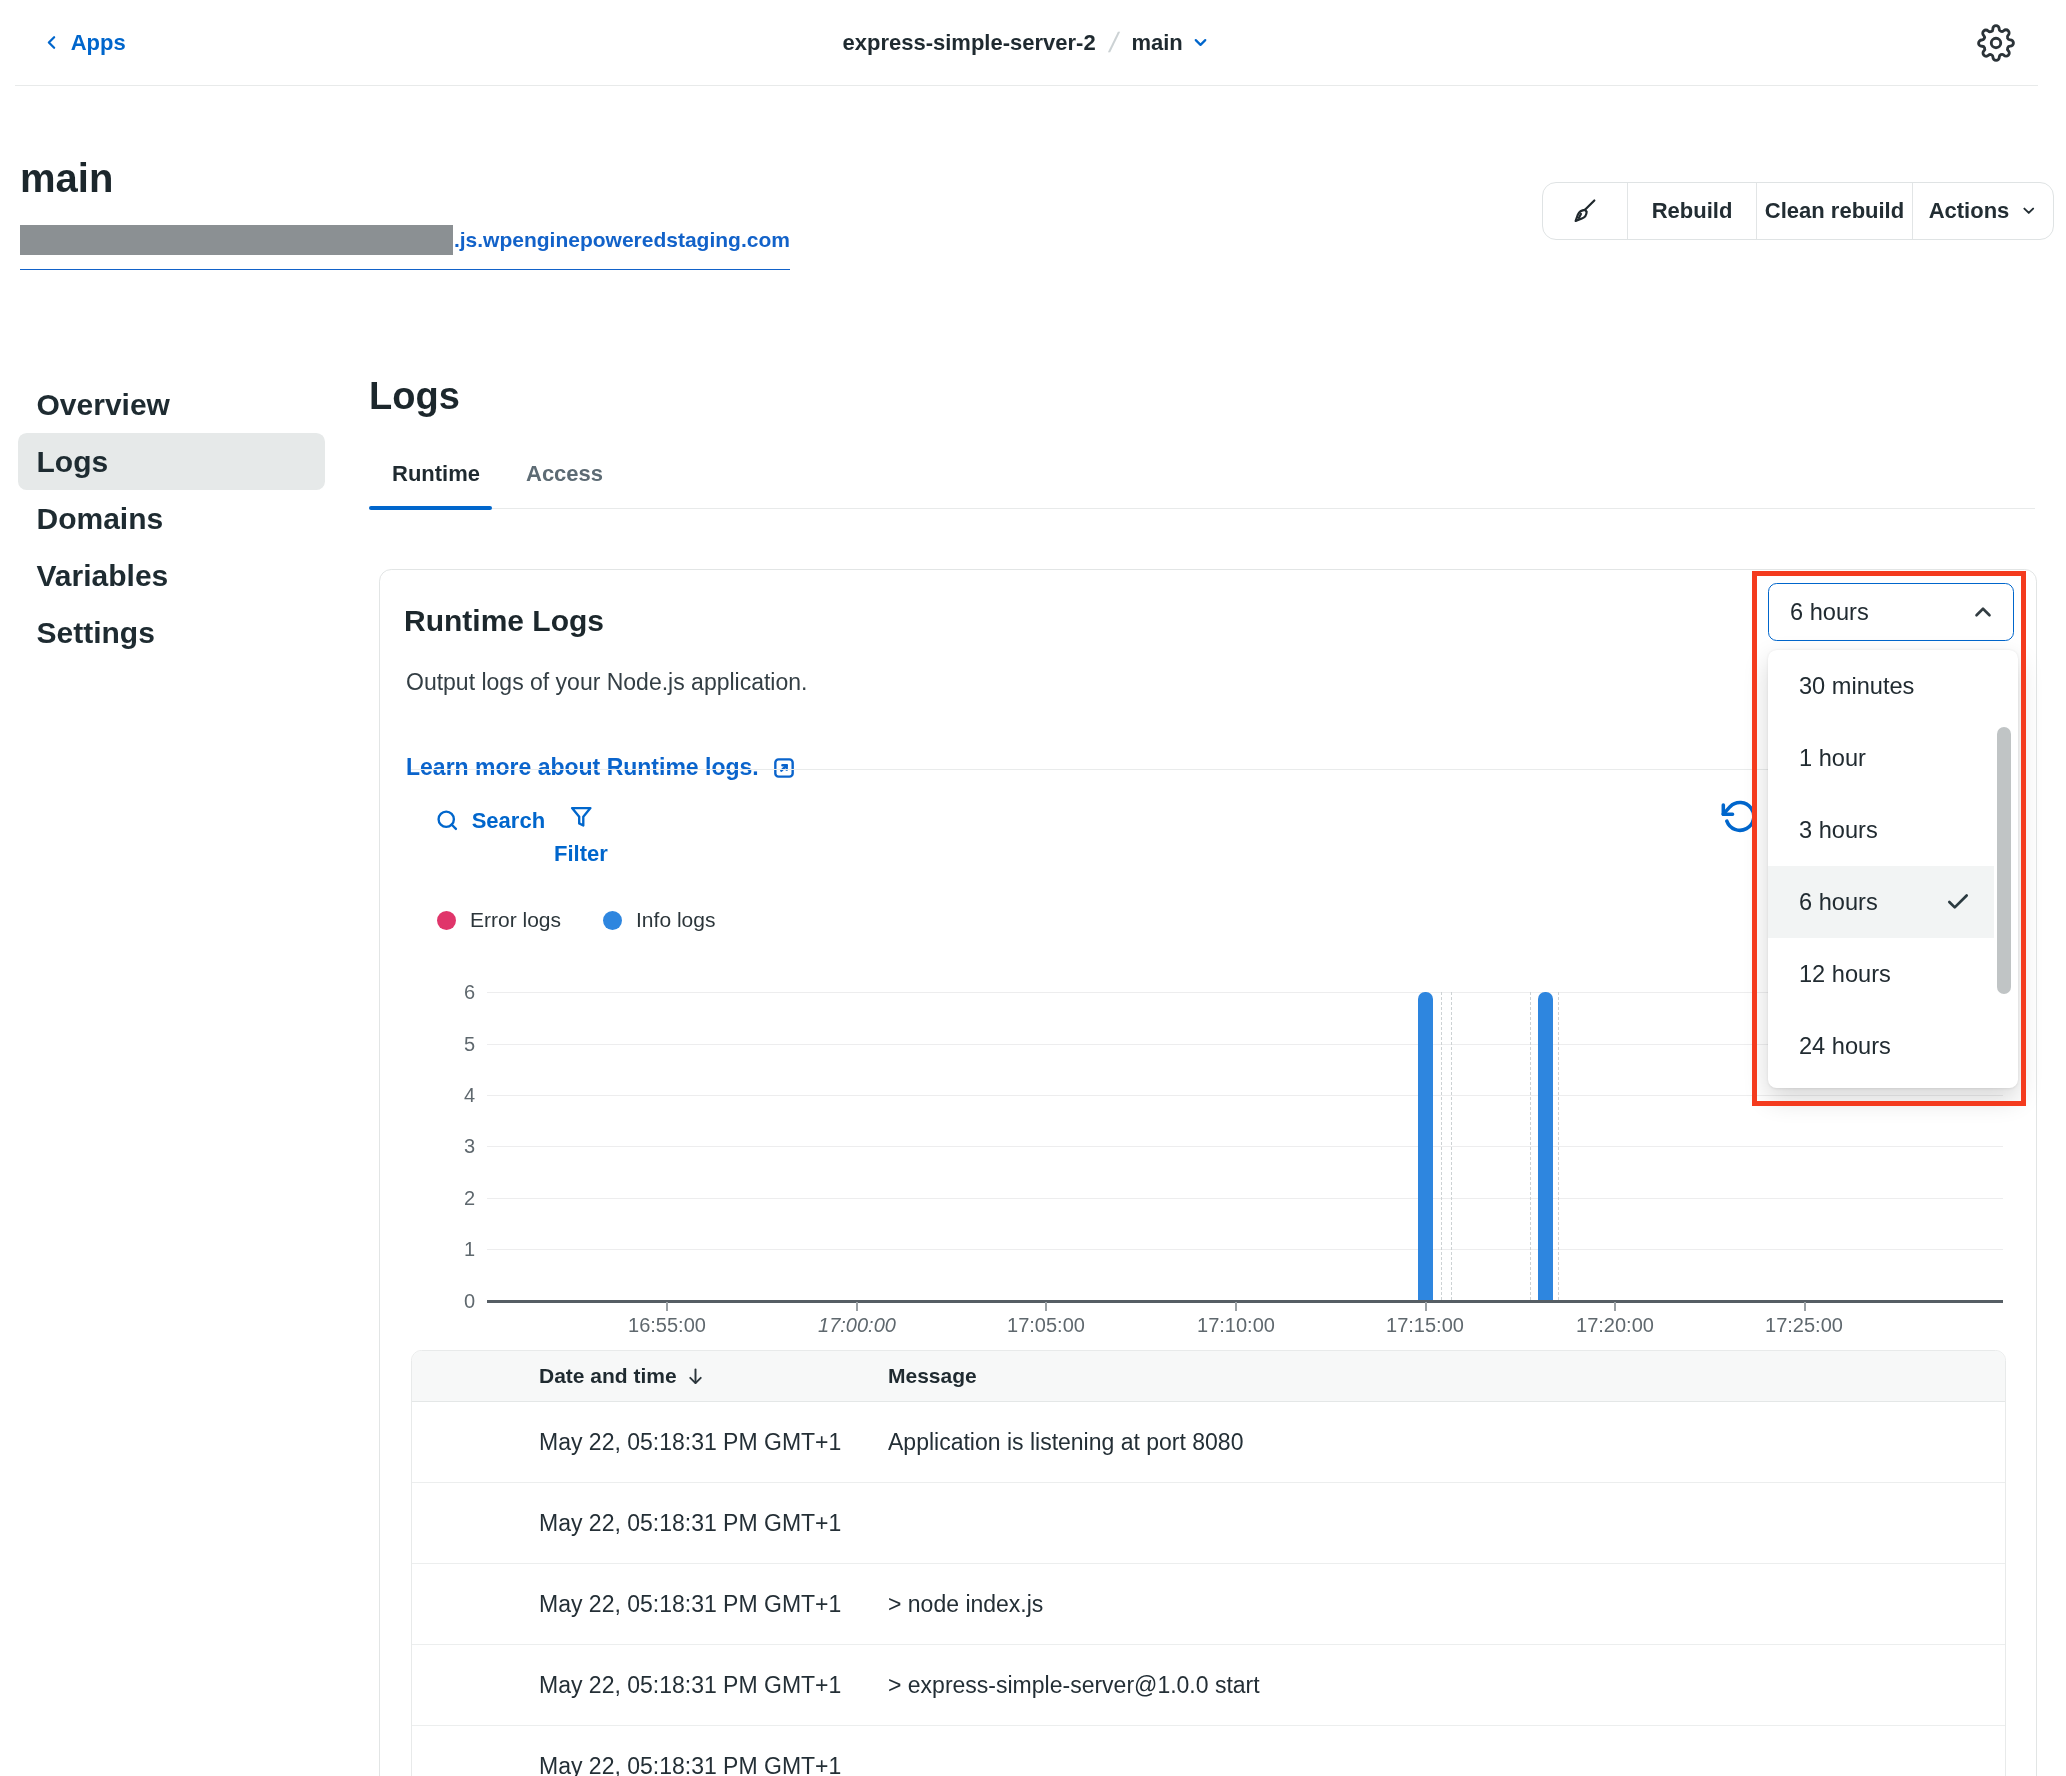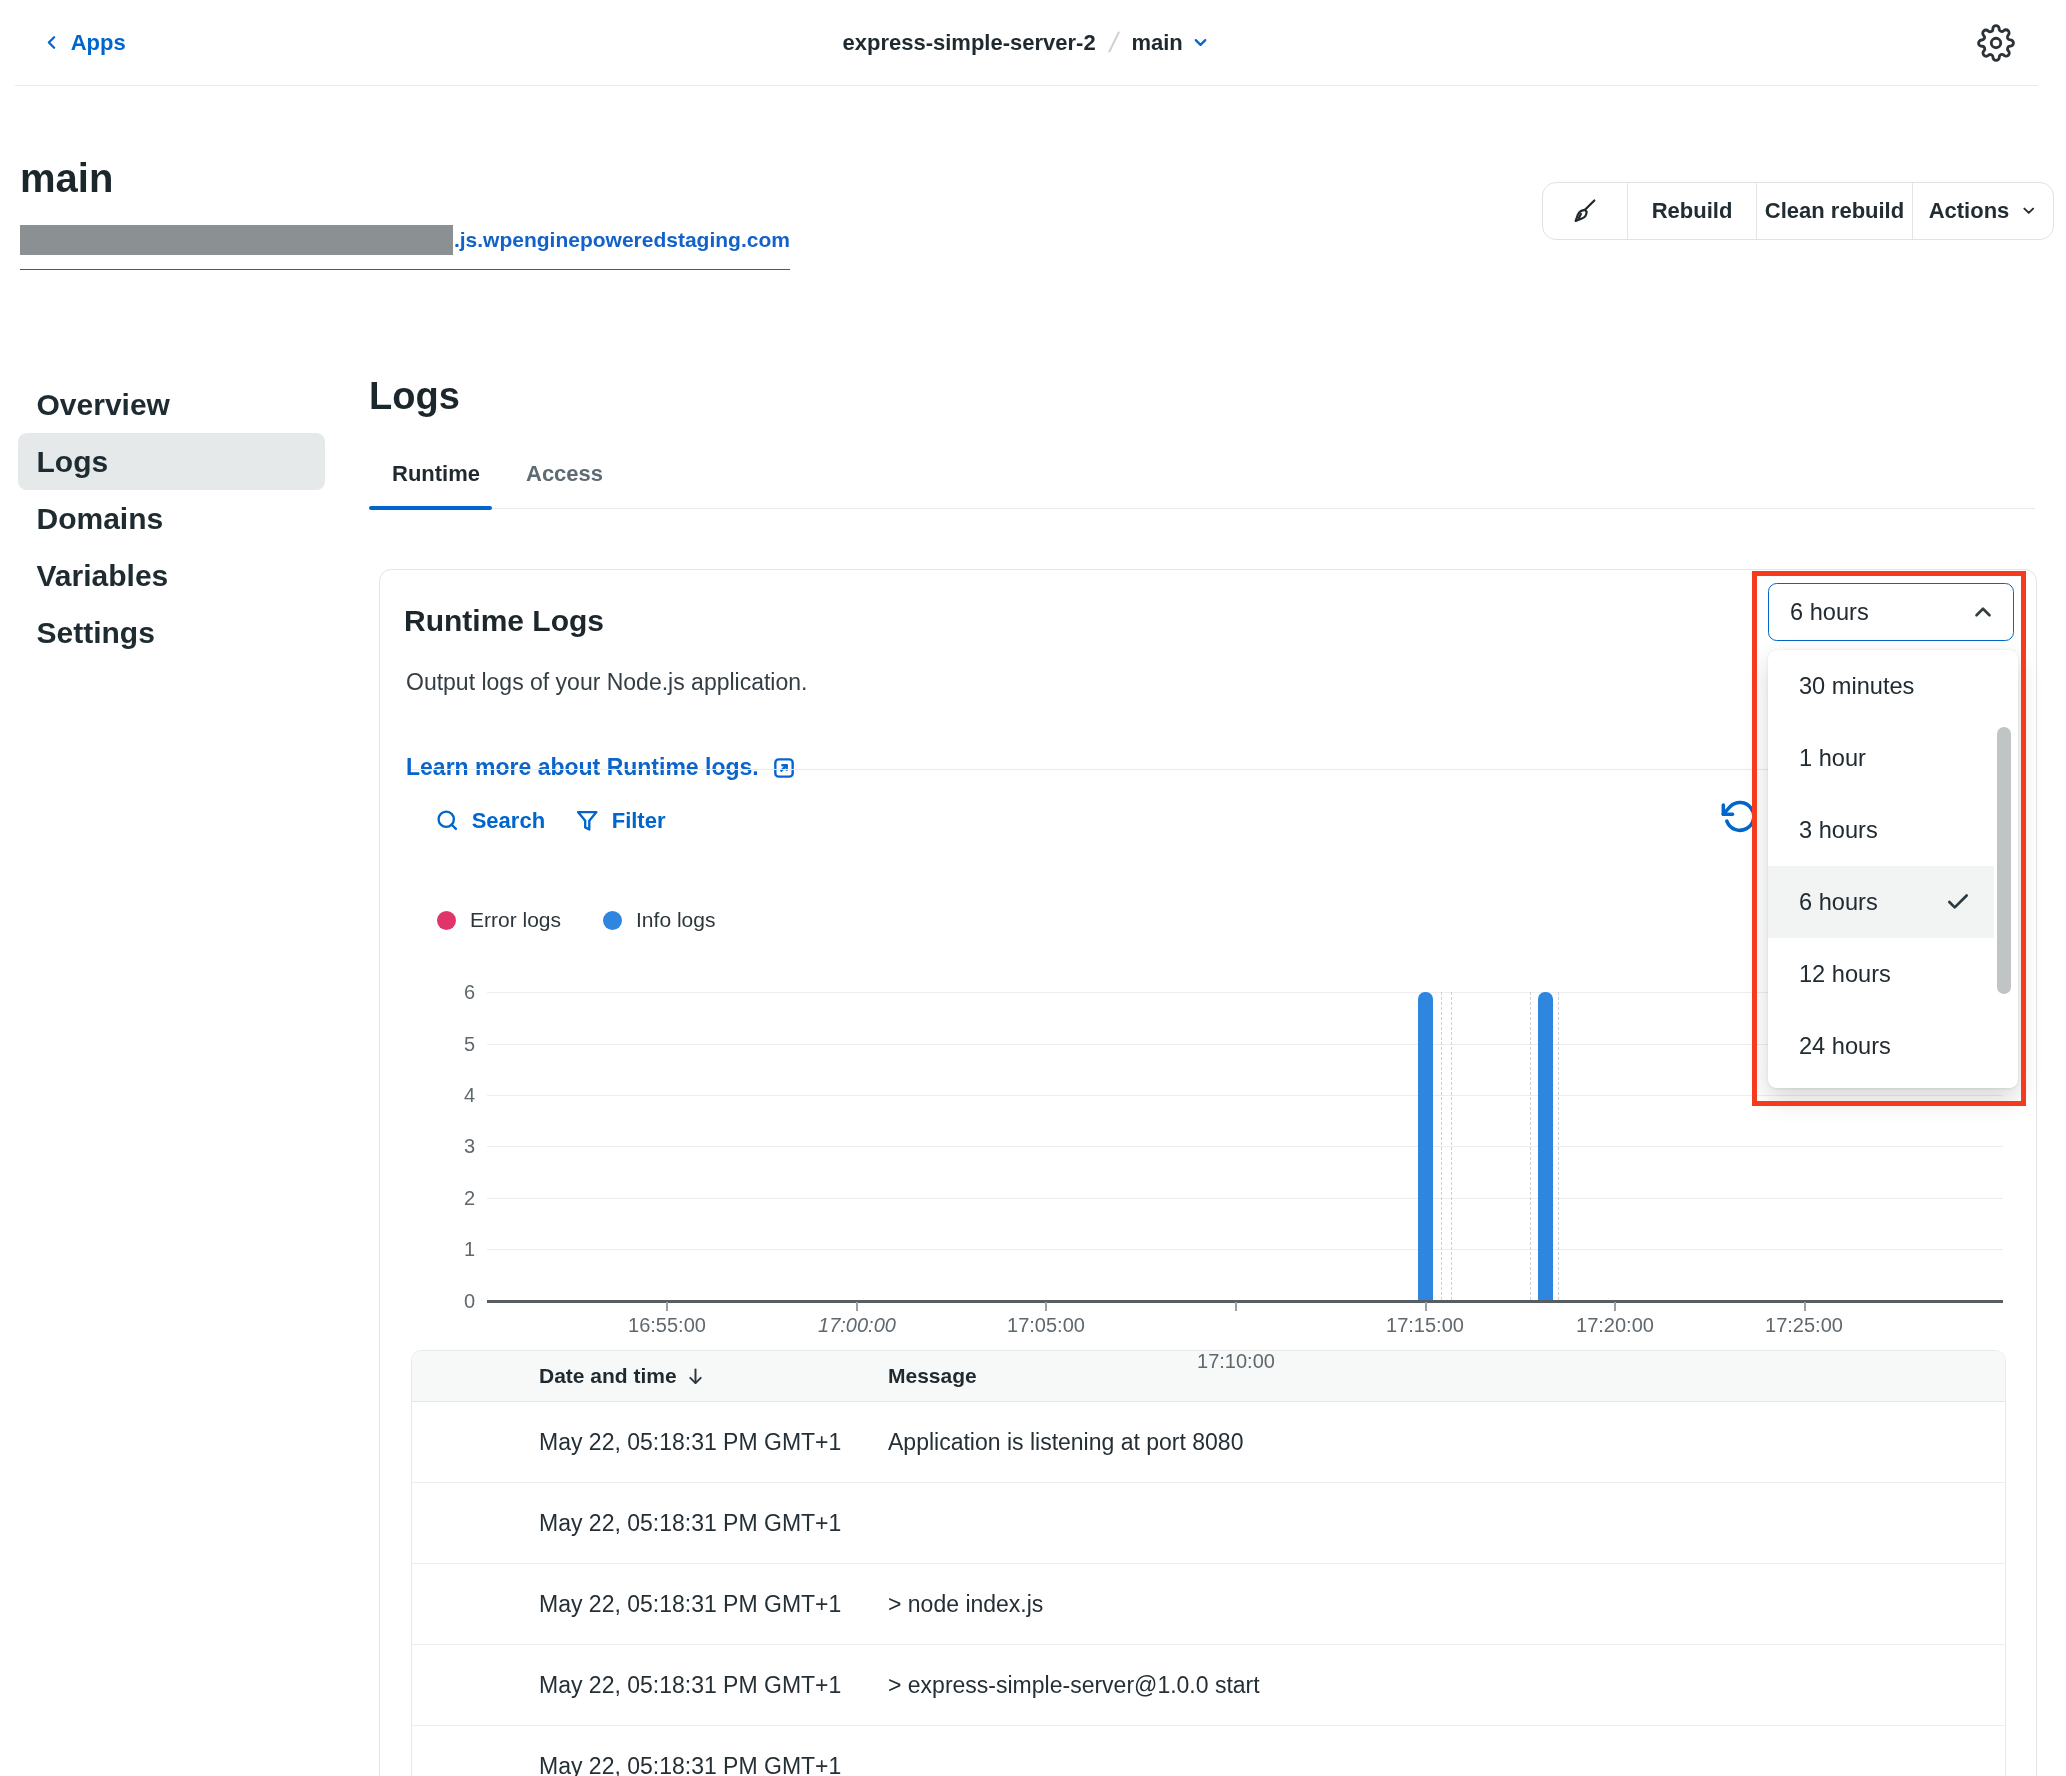--- a/index.html
+++ b/index.html
@@ -48,21 +48,21 @@
   
   #runtime-card{left:379px;top:569px;width:1656px;height:1310px;background:#fff;
                 border:1.3px solid #e2e5e5;border-radius:12.2px;}
   #panel-title{left:404px;top:604px;font-size:30px;font-weight:700;color:#1c272c;}
   #panel-desc{left:406px;top:669px;font-size:23px;color:#333e44;}
   #learn-more{left:406px;top:714px;display:flex;align-items:center;gap:12.2px;color:#0a64cc;
               font-size:23px;font-weight:700;cursor:pointer;margin-top:40px;}
   #panel-divider{left:411px;top:769px;width:1593px;height:0.9px;background:#e9ebeb;}
   .tool-link{display:flex;align-items:center;gap:12.2px;color:#0066cc;font-size:22px;font-weight:700;cursor:pointer;}
   #search-link{left:435px;top:804px;height:33px;}
-  #filter-link{left:575px;top:804px;height:33px;}
+  #filter-link{left:554px;top:804px;height:33px;flex-direction:column;}
   #refresh-btn{left:1721px;top:798px;color:#0066cc;cursor:pointer;z-index:5;}
 
   
   #chart-legend{left:437px;top:908px;display:flex;align-items:flex-start;gap:42px;}
   .legend-item{display:flex;align-items:center;gap:14px;font-size:21px;color:#2c363b;}
   .legend-dot{width:19px;height:19px;border-radius:50%;}
 
   
   #chart-layer{left:0;top:0;width:2067px;height:1777px;z-index:2;pointer-events:none;}
   .gridline{position:absolute;height:0.9px;background:#ededee;}
@@ -253,21 +253,21 @@
       <div class="y-label" style="left: 435px; top: 1044px;">5</div>
       <div class="gridline" style="left: 487px; width: 1516px; top: 992px;"></div>
       <div class="y-label" style="left: 435px; top: 992px;">6</div>
       <div class="x-tick" style="left: 666px; top: 1302px;"></div>
       <div class="x-label" style="left: 667px; top: 1314px;">16:55:00</div>
       <div class="x-tick" style="left: 856px; top: 1302px;"></div>
       <div class="x-label" style="left: 857px; top: 1314px; font-style: italic;">17:00:00</div>
       <div class="x-tick" style="left: 1045px; top: 1302px;"></div>
       <div class="x-label" style="left: 1046px; top: 1314px;">17:05:00</div>
       <div class="x-tick" style="left: 1235px; top: 1302px;"></div>
-      <div class="x-label" style="left: 1236px; top: 1314px; margin-top: 36px;">17:10:00</div>
+      <div class="x-label" style="left: 1236px; top: 1314px;">17:10:00</div>
       <div class="x-tick" style="left: 1425px; top: 1302px;"></div>
       <div class="x-label" style="left: 1425px; top: 1314px;">17:15:00</div>
       <div class="x-tick" style="left: 1614px; top: 1302px;"></div>
       <div class="x-label" style="left: 1615px; top: 1314px;">17:20:00</div>
       <div class="x-tick" style="left: 1804px; top: 1302px;"></div>
       <div class="x-label" style="left: 1804px; top: 1314px;">17:25:00</div>
       <div class="event-marker" style="left: 1441px; top: 992px; height: 308px;"></div>
       <div class="event-marker" style="left: 1451px; top: 992px; height: 308px;"></div>
       <div class="event-marker" style="left: 1530px; top: 992px; height: 308px;"></div>
       <div class="event-marker" style="left: 1558px; top: 992px; height: 308px;"></div>

